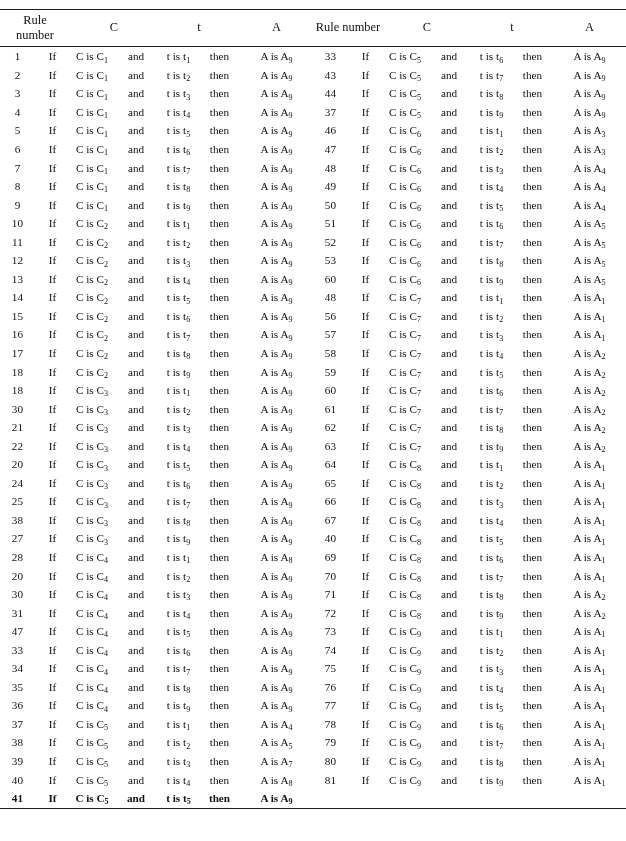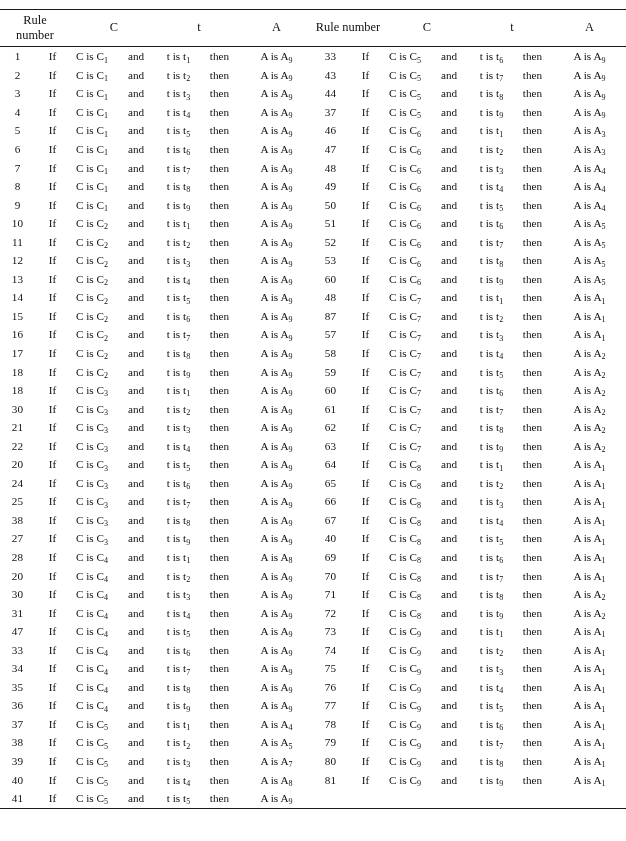--- a/index.html
+++ b/index.html
@@ -38,20 +38,21 @@
   table.rule-table tr.body-row > td {
     padding: 0;
     height: 18.55px;
     line-height: 18.55px;
     text-align: center;
     vertical-align: middle;
     white-space: nowrap;
   }
   table.rule-table tr.last-row > td {
     border-bottom: 1.6px solid #1a1a1a;
+    font-weight: bold;
   }
   .c-num      { width: 44px; }
   .c-if       { width: 26px; }
   .c-c        { width: 62px; }
   .c-and      { width: 38px; }
   .c-t        { width: 50px; }
   .c-then     { width: 44px; }
   .c-a        { width: 49px; }
   .hdr-num-l  { width: 70px; }
   .hdr-c-l    { width: 88px; }
@@ -318,21 +319,21 @@
           <td class="c-a">A is A<sub>1</sub></td>
         </tr>
         <tr class="body-row">
           <td class="c-num cell-num">15</td>
           <td class="c-if">If</td>
           <td class="c-c">C is C<sub>2</sub></td>
           <td class="c-and">and</td>
           <td class="c-t">t is t<sub>6</sub></td>
           <td class="c-then">then</td>
           <td class="c-a">A is A<sub>9</sub></td>
-          <td class="c-num cell-num">87</td>
+          <td class="c-num cell-num">56</td>
           <td class="c-if">If</td>
           <td class="c-c">C is C<sub>7</sub></td>
           <td class="c-and">and</td>
           <td class="c-t">t is t<sub>2</sub></td>
           <td class="c-then">then</td>
           <td class="c-a">A is A<sub>1</sub></td>
         </tr>
         <tr class="body-row">
           <td class="c-num cell-num">16</td>
           <td class="c-if">If</td>

